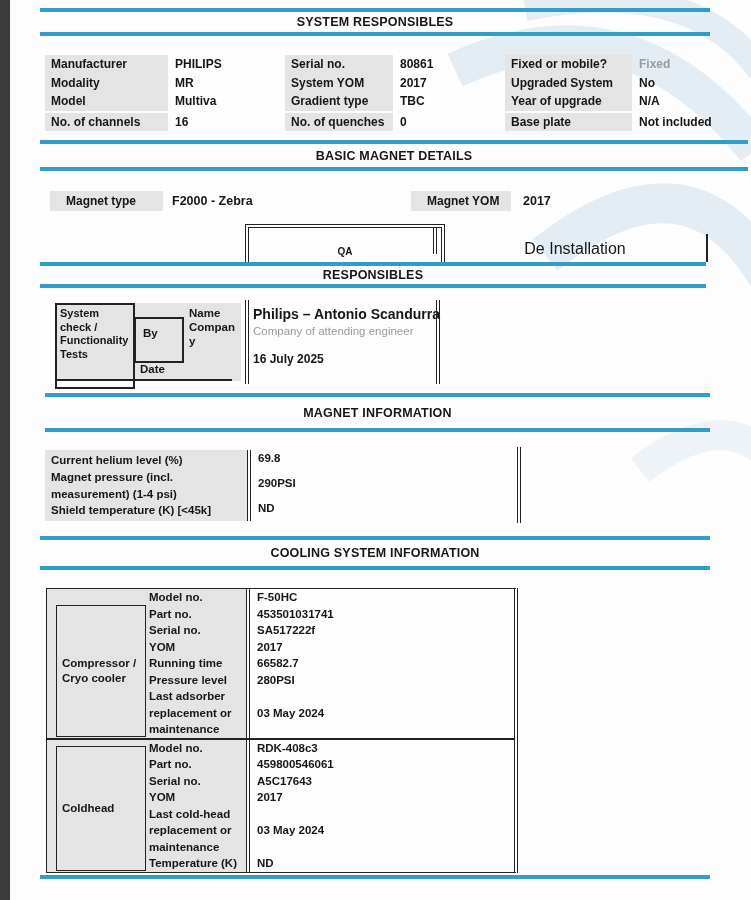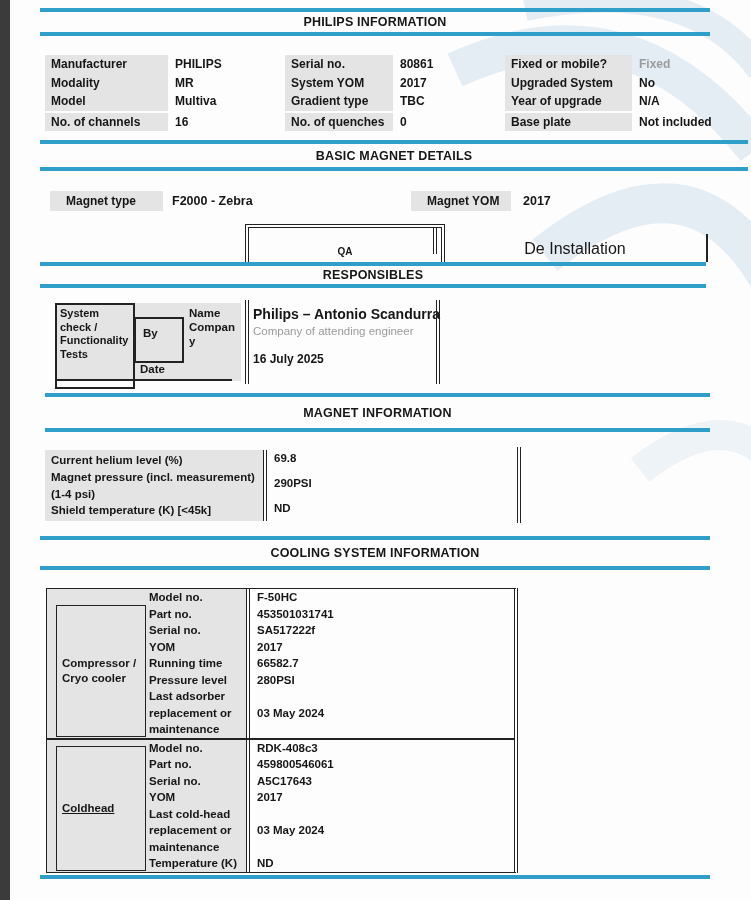--- a/index.html
+++ b/index.html
@@ -52,36 +52,36 @@
   .resp-bottomline{position:absolute;z-index:2;left:55px;top:379px;width:177px;border-top:2px solid var(--bord);}
   .resp-namecol{position:absolute;z-index:2;left:189px;top:306px;width:50px;font-size:11.5px;font-weight:bold;
     line-height:14px;overflow-wrap:break-word;word-break:break-word;}
   .resp-values{position:absolute;z-index:1;left:253px;top:306px;width:180px;}
   .rv-name{font-size:14px;font-weight:bold;white-space:nowrap;}
   .rv-company{font-size:11.5px;color:var(--muted);margin-top:3px;white-space:nowrap;}
   .rv-date{font-size:12px;font-weight:bold;margin-top:15px;}
 
   
   .mi-table{position:absolute;z-index:1;left:45px;top:450px;display:flex;}
-  .mi-labels{width:218px;background:var(--cellbg);padding:2px 4px 2px 6px;}
+  .mi-labels{width:202px;background:var(--cellbg);padding:2px 4px 2px 6px;}
   .mi-values{width:265px;border-left:4px double var(--bord);}
   .mi-c{font-size:11.5px;font-weight:bold;line-height:16.5px;display:flex;align-items:center;}
   .mi-r1{height:17px;} .mi-r2{height:33px;} .mi-r3{height:17px;}
   .mi-values .mi-c{padding-left:7px;}
 
   
   .cool-outer{position:absolute;z-index:1;left:46px;top:588px;width:472px;border:1.5px solid var(--bord);
     border-right:4px double var(--bord);}
   .cool-block{display:flex;}
   .cool-block + .cool-block{border-top:2px solid var(--bord);}
   .cgroup{width:99px;background:var(--cellbg);display:flex;}
   .gbox{border:1.5px solid var(--bord);flex:1;display:flex;align-items:center;padding:2px 5px;
     font-size:11.5px;font-weight:bold;line-height:15px;}
   .gbox.top{margin:16px 0 1px 9px;}
-  .gbox.bottom{margin:6px 0 1px 9px;text-decoration:underline;}
+  .gbox.bottom{margin:6px 0 1px 9px;}
   .crows{flex:1;display:flex;flex-direction:column;}
   .crow{display:flex;min-height:16.5px;}
   .clabel{width:100px;background:var(--cellbg);padding:0 3px 0 3px;font-weight:bold;font-size:11.5px;line-height:16.5px;}
   .cvalue{flex:1;border-left:4px double var(--bord);padding-left:7px;font-weight:bold;font-size:11.5px;
     display:flex;align-items:center;white-space:nowrap;}
 
   .blueline{position:absolute;z-index:1;height:4px;background:var(--blue);}
 </style>
 </head>
 <body>
@@ -92,21 +92,21 @@
   <svg class="watermark" width="751" height="900" viewBox="0 0 751 900">
     <g fill="none" stroke="#e4edf4">
       <path d="M 455 70 Q 630 -10 755 150" stroke-width="36"></path>
       <path d="M 525 8 Q 690 -25 760 70" stroke-width="26"></path>
       <path d="M 545 255 Q 690 140 770 280" stroke-width="40"></path>
       <path d="M 640 470 Q 730 400 780 470" stroke-width="30" stroke="#edf3f7"></path>
     </g>
   </svg>
 
   <div class="hdr" style="left:40px;top:8px;width:670px;height:28px;">
-    <span>PHILIPS INFORMATION</span>
+    <span>SYSTEM RESPONSIBLES</span>
   </div>
 
   <div class="si-col c1" style="left:45px;">
     <div class="si-row">
       <div class="si-label">Manufacturer</div>
       <div class="si-value">PHILIPS</div>
     </div>
     <div class="si-row">
       <div class="si-label">Modality</div>
       <div class="si-value">MR</div>

